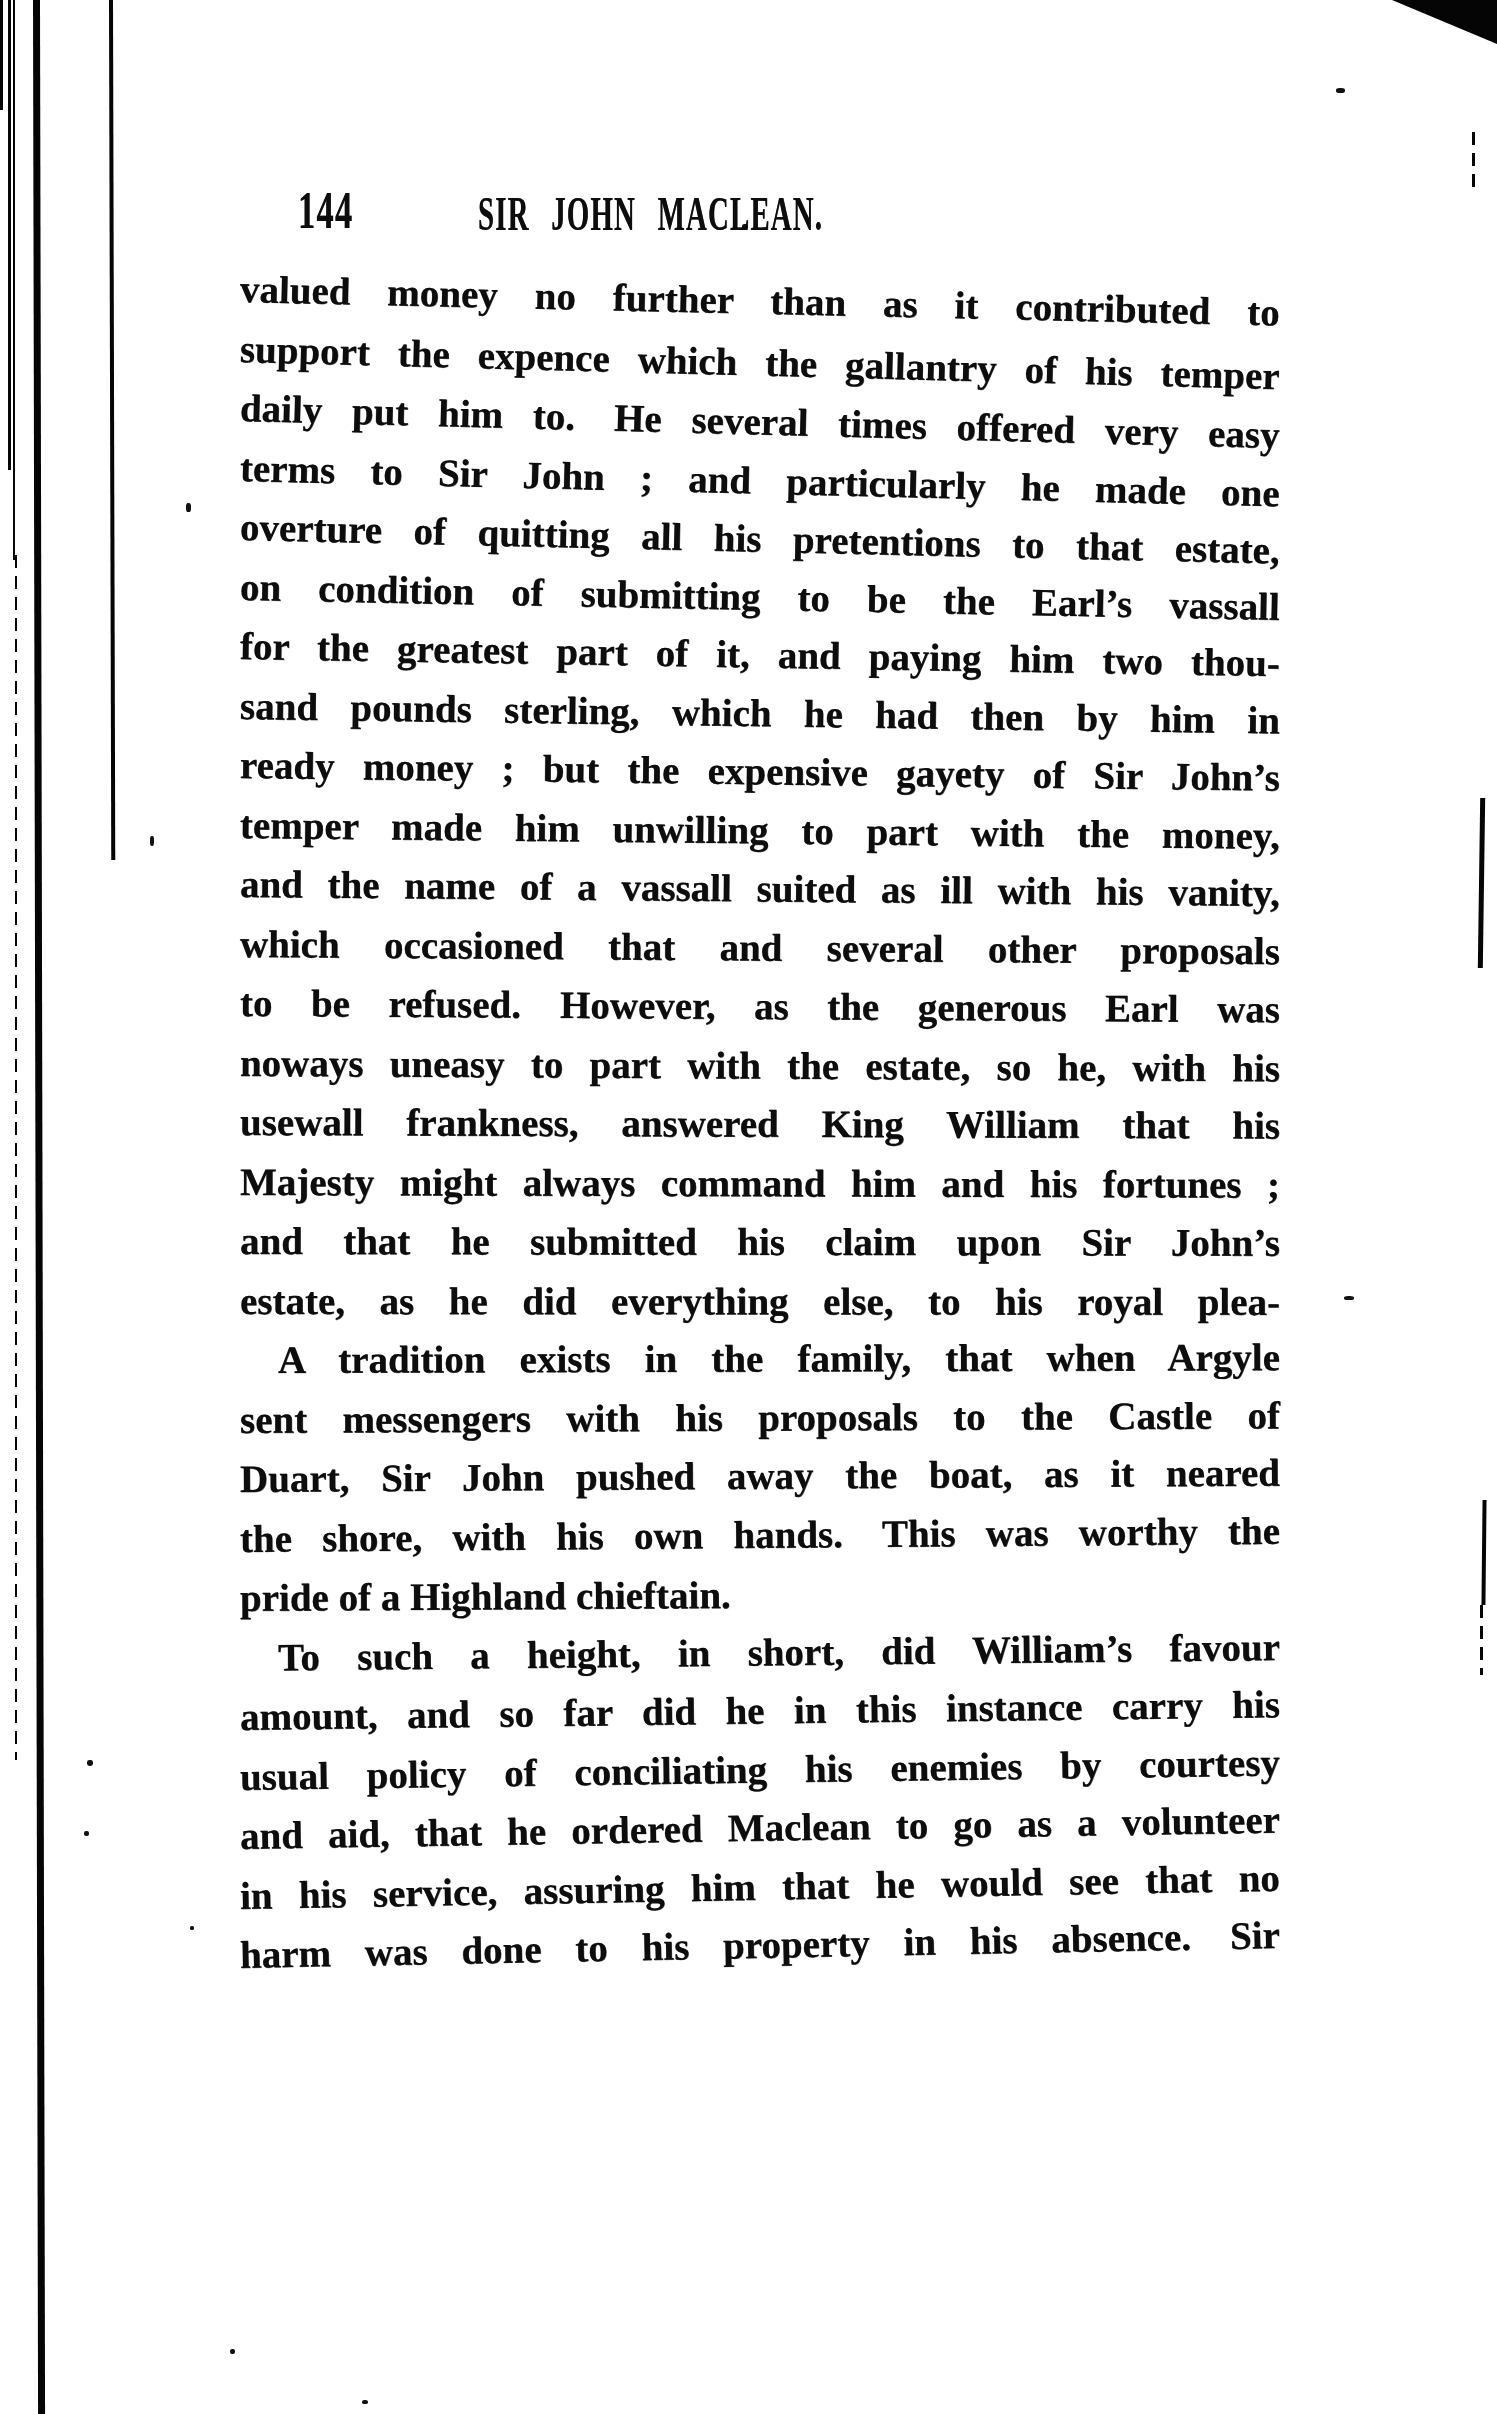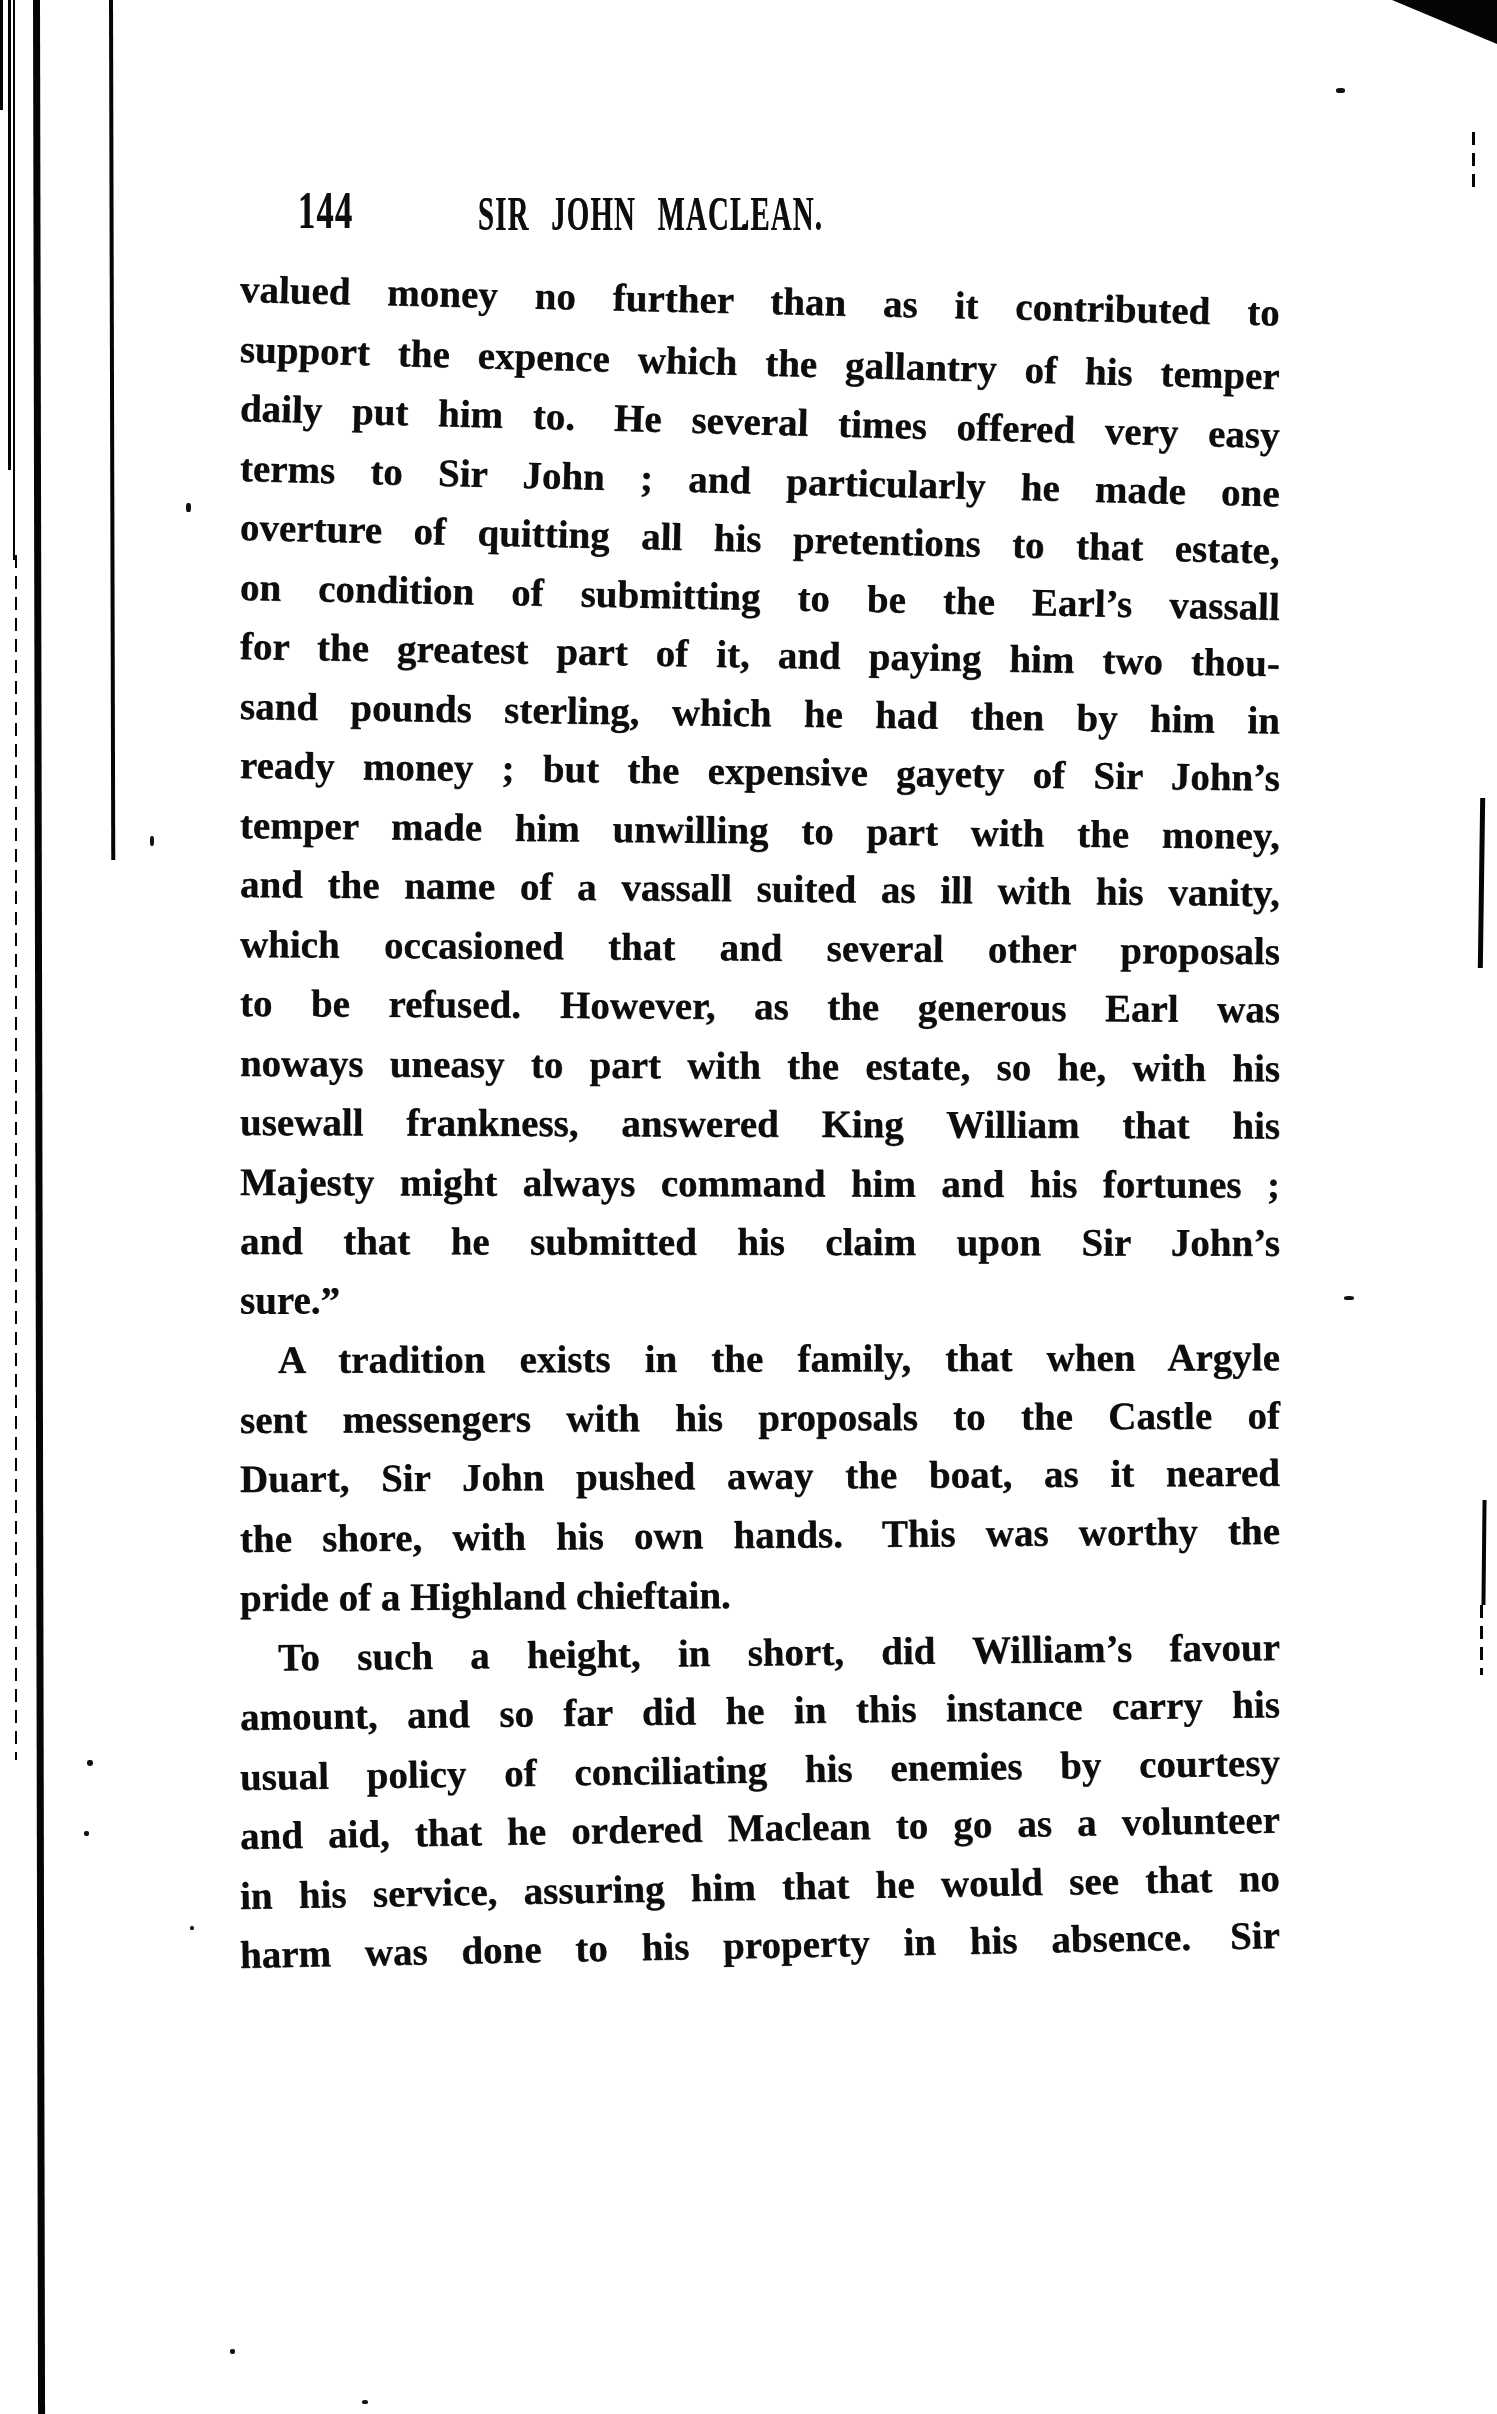--- a/index.html
+++ b/index.html
@@ -94,21 +94,21 @@
     <div class="line" style="transform: rotate(0.8deg);">sand pounds sterling, which he had then by him in</div>
     <div class="line" style="transform: rotate(0.7deg);">ready money ; but the expensive gayety of Sir John’s</div>
     <div class="line" style="transform: rotate(0.6deg);">temper made him unwilling to part with the money,</div>
     <div class="line" style="transform: rotate(0.5deg);">and the name of a vassall suited as ill with his vanity,</div>
     <div class="line" style="transform: rotate(0.4deg);">which occasioned that and several other proposals</div>
     <div class="line" style="transform: rotate(0.35deg);">to be refused. However, as the generous Earl was</div>
     <div class="line" style="transform: rotate(0.3deg);">noways uneasy to part with the estate, so he, with his</div>
     <div class="line" style="transform: rotate(0.2deg);">usewall frankness, answered King William that his</div>
     <div class="line" style="transform: rotate(0.15deg);">Majesty might always command him and his fortunes ;</div>
     <div class="line" style="transform: rotate(0.1deg);">and that he submitted his claim upon Sir John’s</div>
-    <div class="line short" style="transform: rotate(0deg);">sure.”</div>
+    <div class="line" style="transform: rotate(0.05deg);">estate, as he did everything else, to his royal plea-</div>
 
     <div class="line indent" style="transform: rotate(-0.15deg);">A tradition exists in the family, that when Argyle</div>
     <div class="line" style="transform: rotate(-0.25deg);">sent messengers with his proposals to the Castle of</div>
     <div class="line" style="transform: rotate(-0.35deg);">Duart, Sir John pushed away the boat, as it neared</div>
     <div class="line" style="transform: rotate(-0.45deg);">the shore, with his own hands. This was worthy the</div>
     <div class="line short" style="transform: rotate(-0.35deg);">pride of a Highland chieftain.</div>
 
     <div class="line indent" style="transform: rotate(-0.6deg);">To such a height, in short, did William’s favour</div>
     <div class="line" style="transform: rotate(-0.7deg);">amount, and so far did he in this instance carry his</div>
     <div class="line" style="transform: rotate(-0.8deg);">usual policy of conciliating his enemies by courtesy</div>

